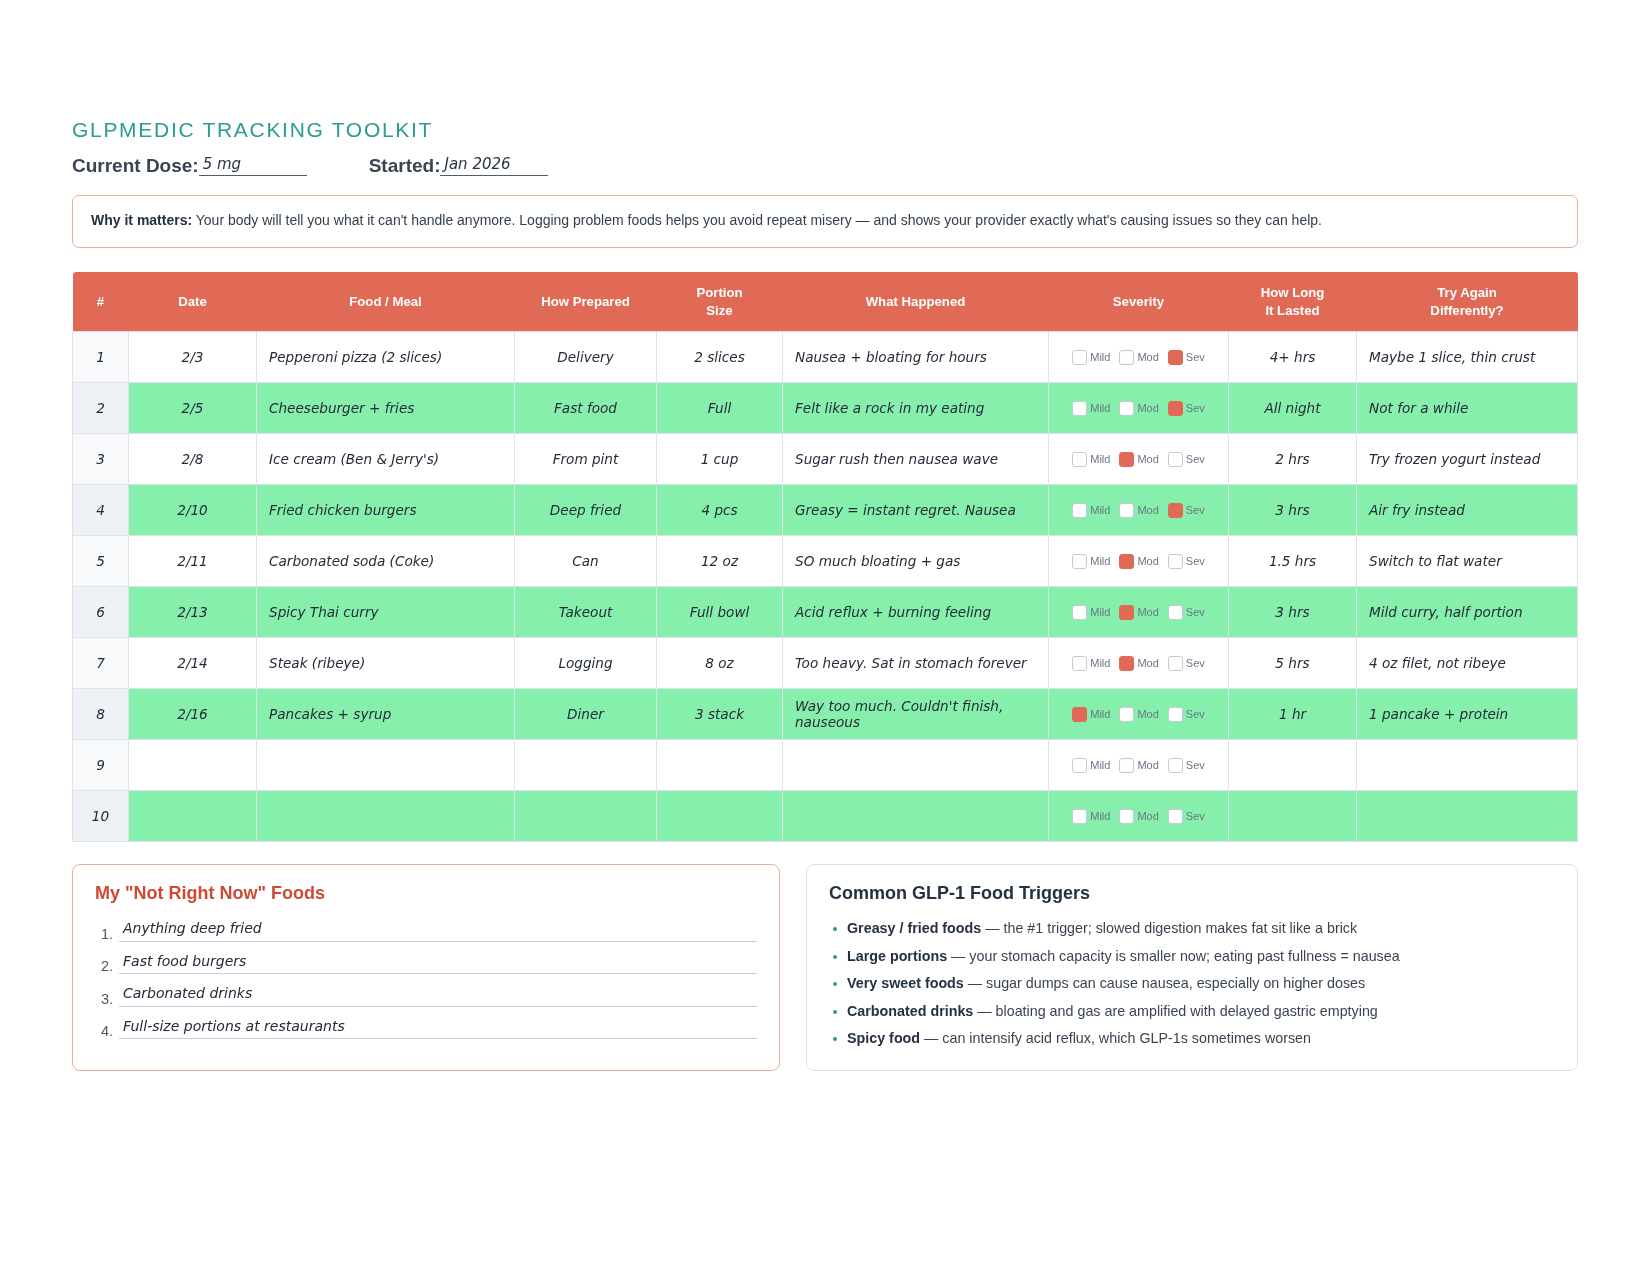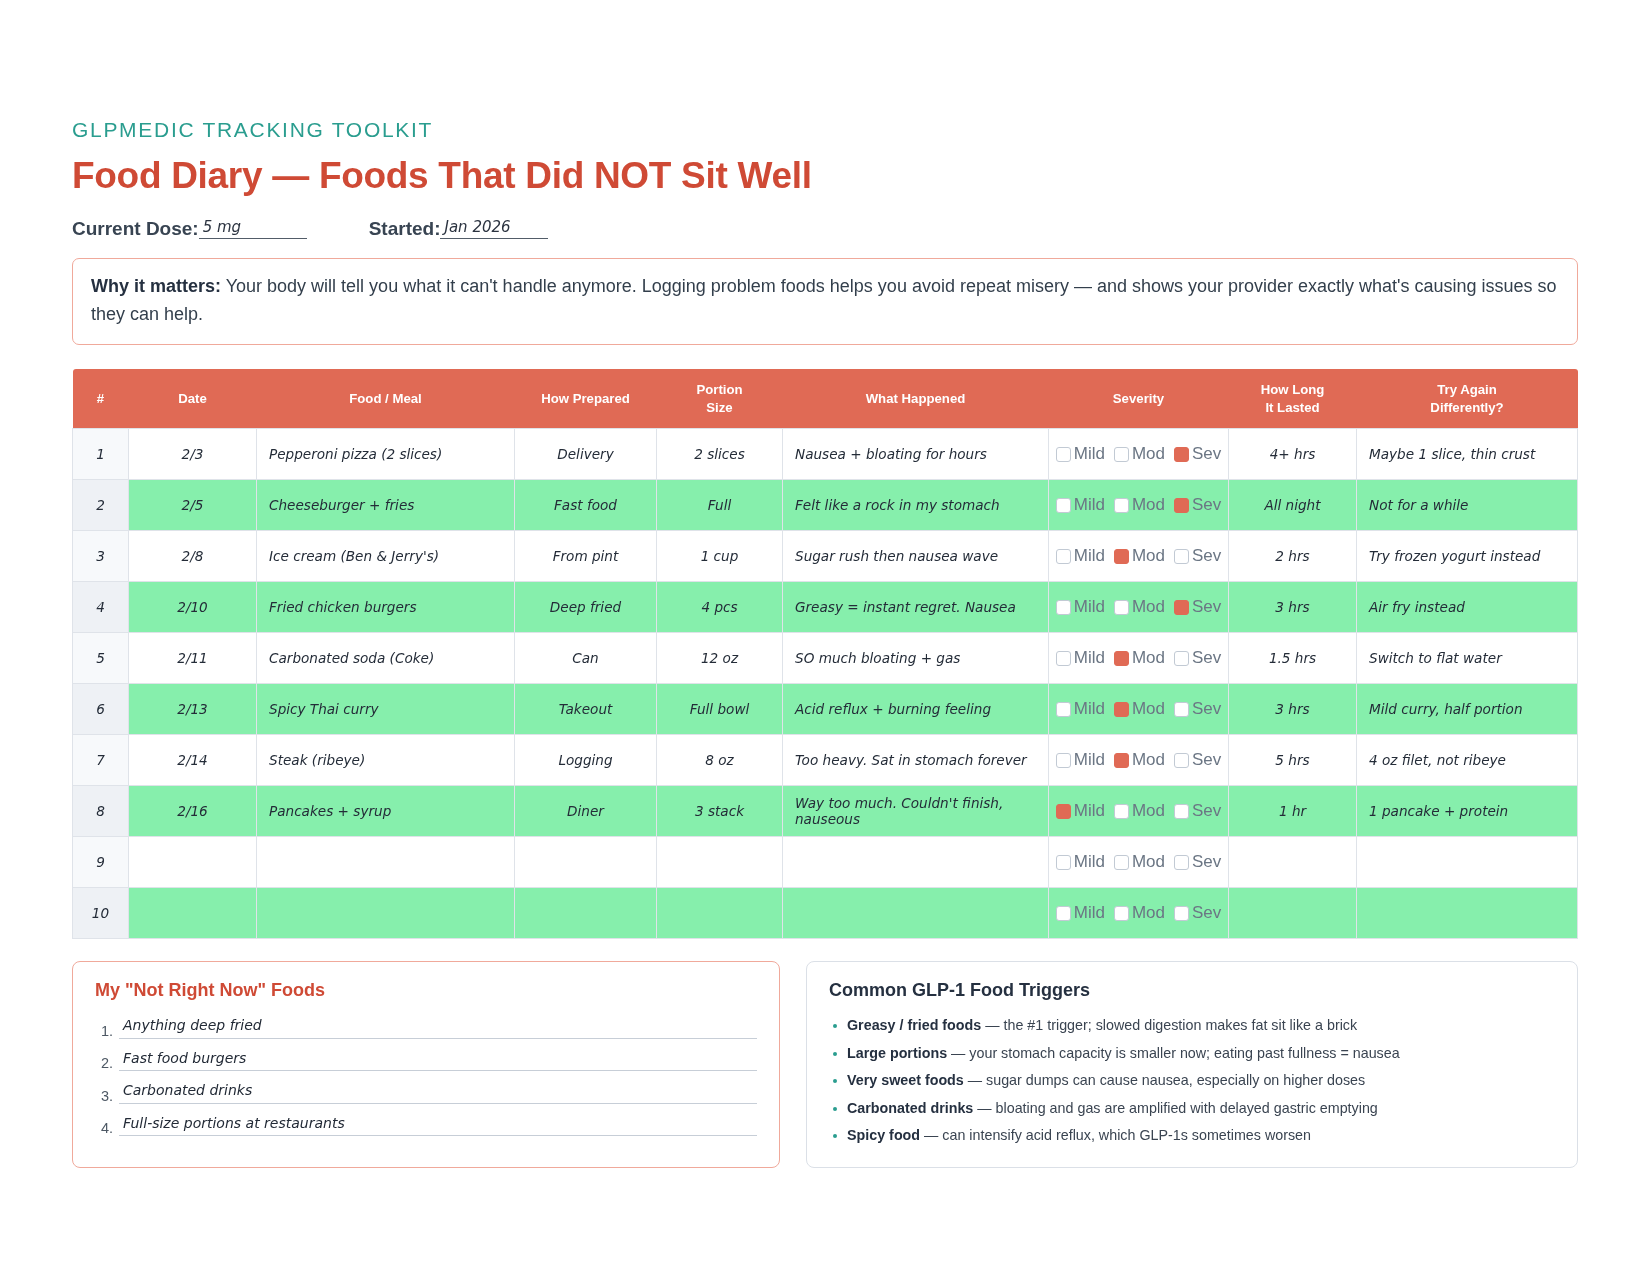--- a/index.html
+++ b/index.html
@@ -56,21 +56,21 @@
     min-width: 108px;
     padding: 0 4px 2px 4px;
     line-height: 1.1;
   }
 
   
   .callout {
     border: 1.5px solid #f0a99b;
     border-radius: 7px;
     padding: 14px 8px 15px 18px;
-    font-size: 18px;
+    font-size: 14px;
     line-height: 1.55;
     color: #333f4c;
     margin-bottom: 24px;
   }
   .callout b { font-weight: bold; color: #253040; }
 
   
   table.diary {
     width: 100%;
     border-collapse: collapse;
@@ -117,21 +117,21 @@
     align-items: center;
     justify-content: center;
     gap: 9px;
   }
   .sevopt {
     display: flex;
     align-items: center;
     gap: 3px;
     font-family: "Liberation Sans", sans-serif;
     font-style: normal;
-    font-size: 17px;
+    font-size: 11px;
     color: #6b7684;
   }
   .box {
     width: 15px; height: 15px;
     border: 1.4px solid #c2cad4;
     border-radius: 3px;
     background: #ffffff;
     flex: 0 0 auto;
   }
   .box.on {
@@ -220,21 +220,20 @@
     background: #2a9d8f;
   }
   ul.triggers b { font-weight: bold; color: #253040; }
 </style>
 </head>
 <body>
 
 <div class="page">
 
   <div class="eyebrow">GLPMEDIC TRACKING TOOLKIT</div>
-  <h1 class="title">Food Diary — Foods That Did NOT Sit Well</h1>
 
   <div class="meta-row">
     <div class="meta-item">
       <span class="meta-label">Current Dose:</span>
       <span class="meta-value">5 mg</span>
     </div>
     <div class="meta-item">
       <span class="meta-label">Started:</span>
       <span class="meta-value">Jan 2026</span>
     </div>
@@ -298,21 +297,21 @@
           </td>
           <td class="c">4+ hrs</td>
           <td class="">Maybe 1 slice, thin crust</td>
         </tr>
         <tr class="alt">
           <td class="num">2</td>
           <td class="c">2/5</td>
           <td class="">Cheeseburger + fries</td>
           <td class="c">Fast food</td>
           <td class="c">Full</td>
-          <td class="">Felt like a rock in my stomach</td>
+          <td class="">Felt like a rock in my eating</td>
           <td class="sev">
             <div class="sevwrap">
               <span class="sevopt">
                 <span class="box"></span>
                 <span>Mild</span>
               </span>
               <span class="sevopt">
                 <span class="box"></span>
                 <span>Mod</span>
               </span>

